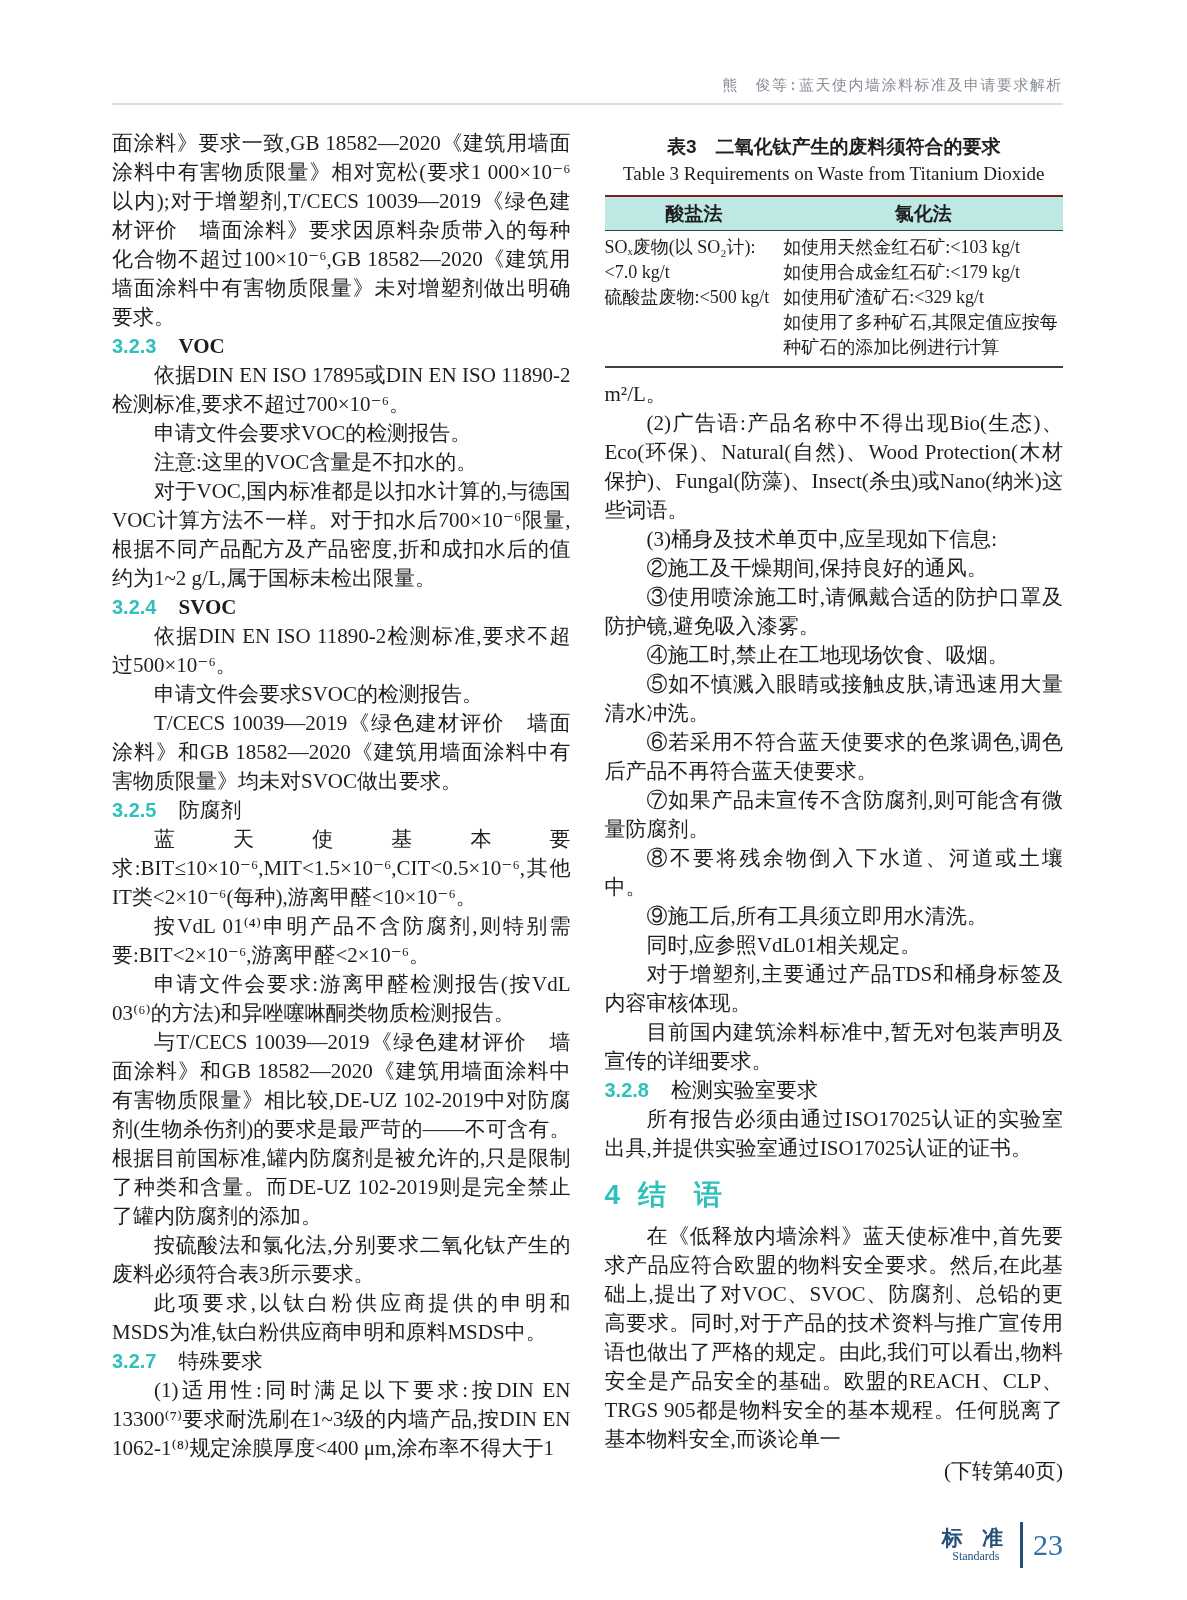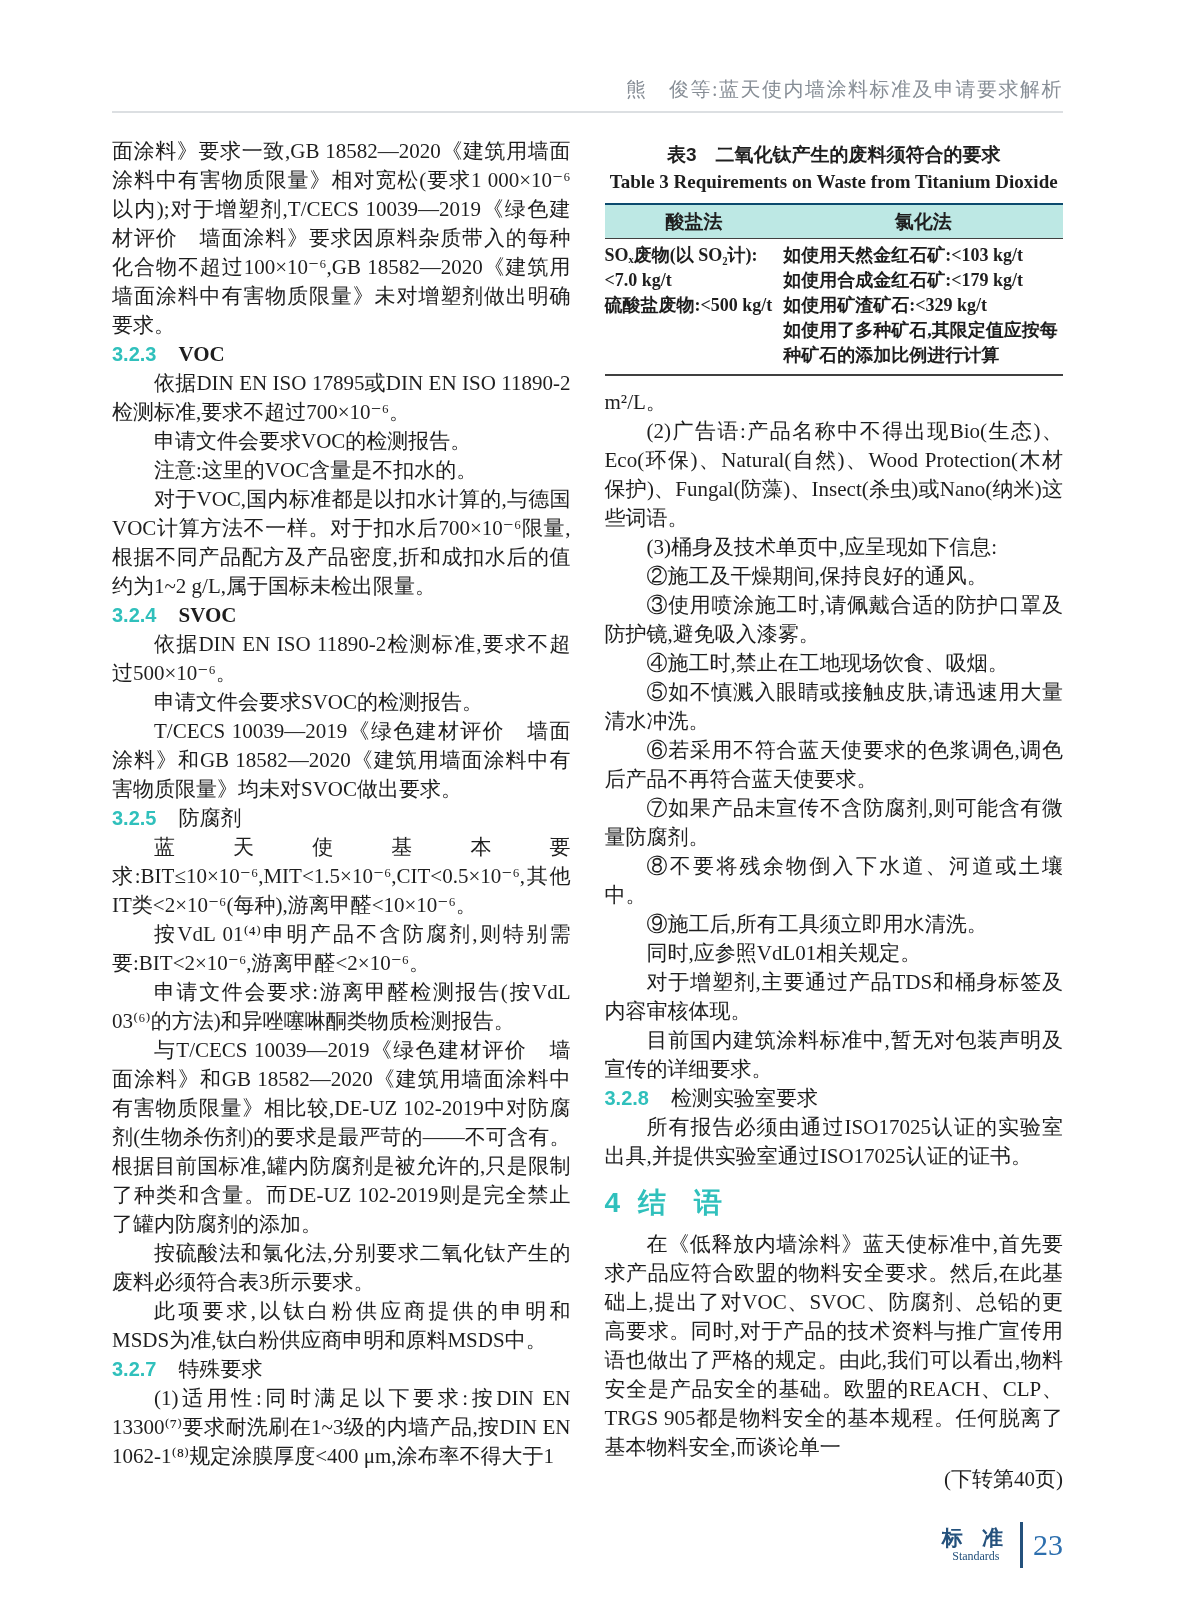--- a/index.html
+++ b/index.html
@@ -7,22 +7,22 @@
     position:relative;
     width:1187px; height:1600px;
     background:#ffffff;
     overflow:hidden;
     font-family:"Liberation Serif","DejaVu Serif",serif;
     color:#1e1e1e;
   }
   
   .running-header { padding:76px 124px 8px 112px; text-align:right; }
   .running-header-text {
-    font-family:Liberation Serif, serif;
-    font-size:20px; color:var(--hdr-gray,#878E96); letter-spacing:1.5px;
+    font-family:Liberation Mono, monospace;
+    font-size:15px; color:var(--hdr-gray,#878E96); letter-spacing:1.5px;
   }
   .header-rule { margin:0 124px 0 112px; border-top:2px solid #dcdfe2; height:0; }
 
   
   .content { display:flex; gap:34px; margin:24px 124px 0 112px; }
   .col { flex:1 1 0; min-width:0; }
 
   .para {
     margin:0; font-size:21px; line-height:29px;
     text-align:justify; text-justify:inter-ideograph;
@@ -47,33 +47,33 @@
   }
   .chapter-h .ch-num { margin-right:18px; }
 
   
   .t3 { margin:4px 0 12px; }
   .t3-caption { text-align:center; margin-bottom:8px; }
   .t3-caption .cn {
     font-family:"Liberation Sans","DejaVu Sans",sans-serif;
     font-weight:700; font-size:19px; line-height:27px;
   }
-  .t3-caption .en { font-weight:700; font-size:19px; line-height:27px; }
+  .t3-caption .en { font-weight:400; font-size:19px; line-height:27px; }
   table.t3-table {
     width:100%; border-collapse:collapse;
-    border-top:2px solid #0c4a6e; border-bottom:2px solid #404040;
+    border-top:2px solid #7f1d1d; border-bottom:2px solid #404040;
   }
   .t3-table th {
     background:var(--thead-bg,#BDE8E4);
     font-weight:700; font-size:19px; padding:4px 0 3px;
     border-bottom:1.5px solid #404040;
   }
   .t3-table td {
     vertical-align:top; font-size:18px; line-height:25px;
-    padding:4px 0 6px; white-space:pre-line; text-align:left;font-weight:bold;
+    padding:4px 0 6px; white-space:pre-line; text-align:left;
   }
   .t3-table .acid { width:39%; }
   .t3-table td.acid { padding-right:6px; }
 
   
   .page-footer {
     position:absolute; right:124px; bottom:32px;
     display:flex; align-items:center; gap:10px;
   }
   .footer-journal { text-align:center; color:var(--navy,#24517C); }

